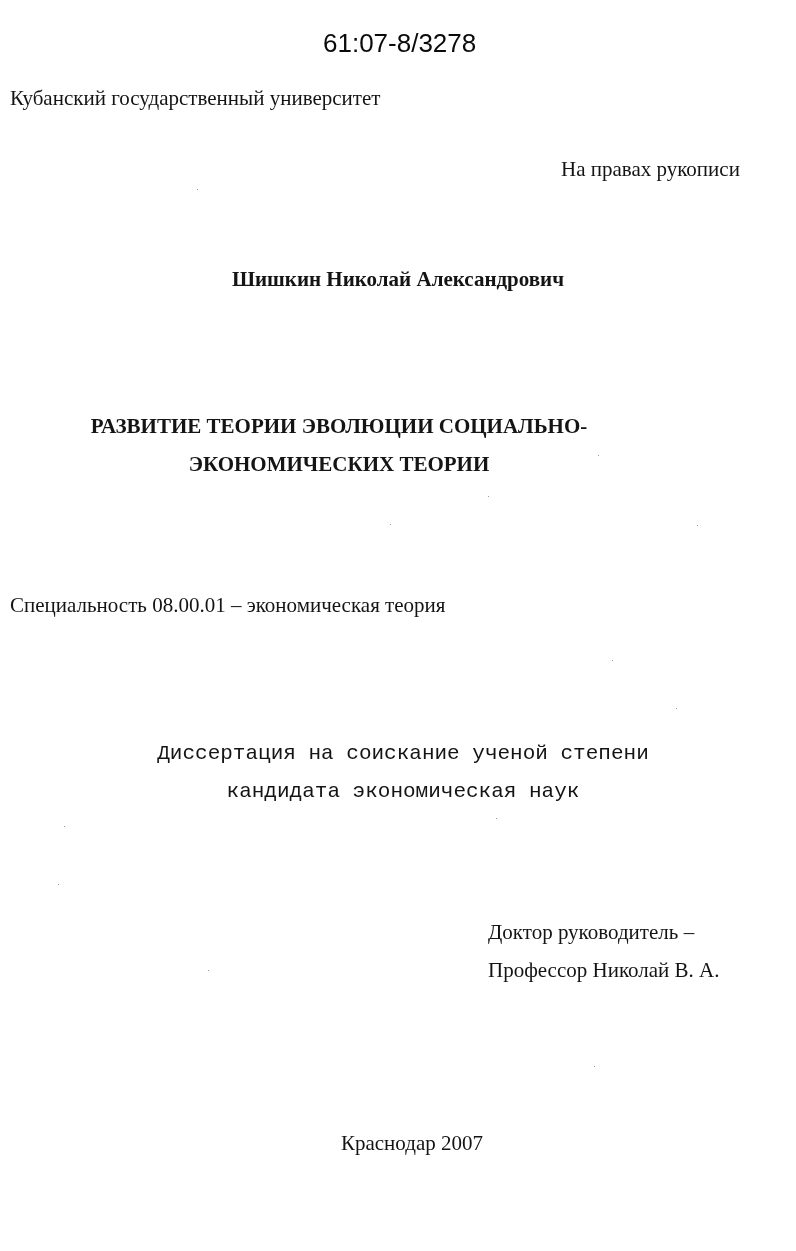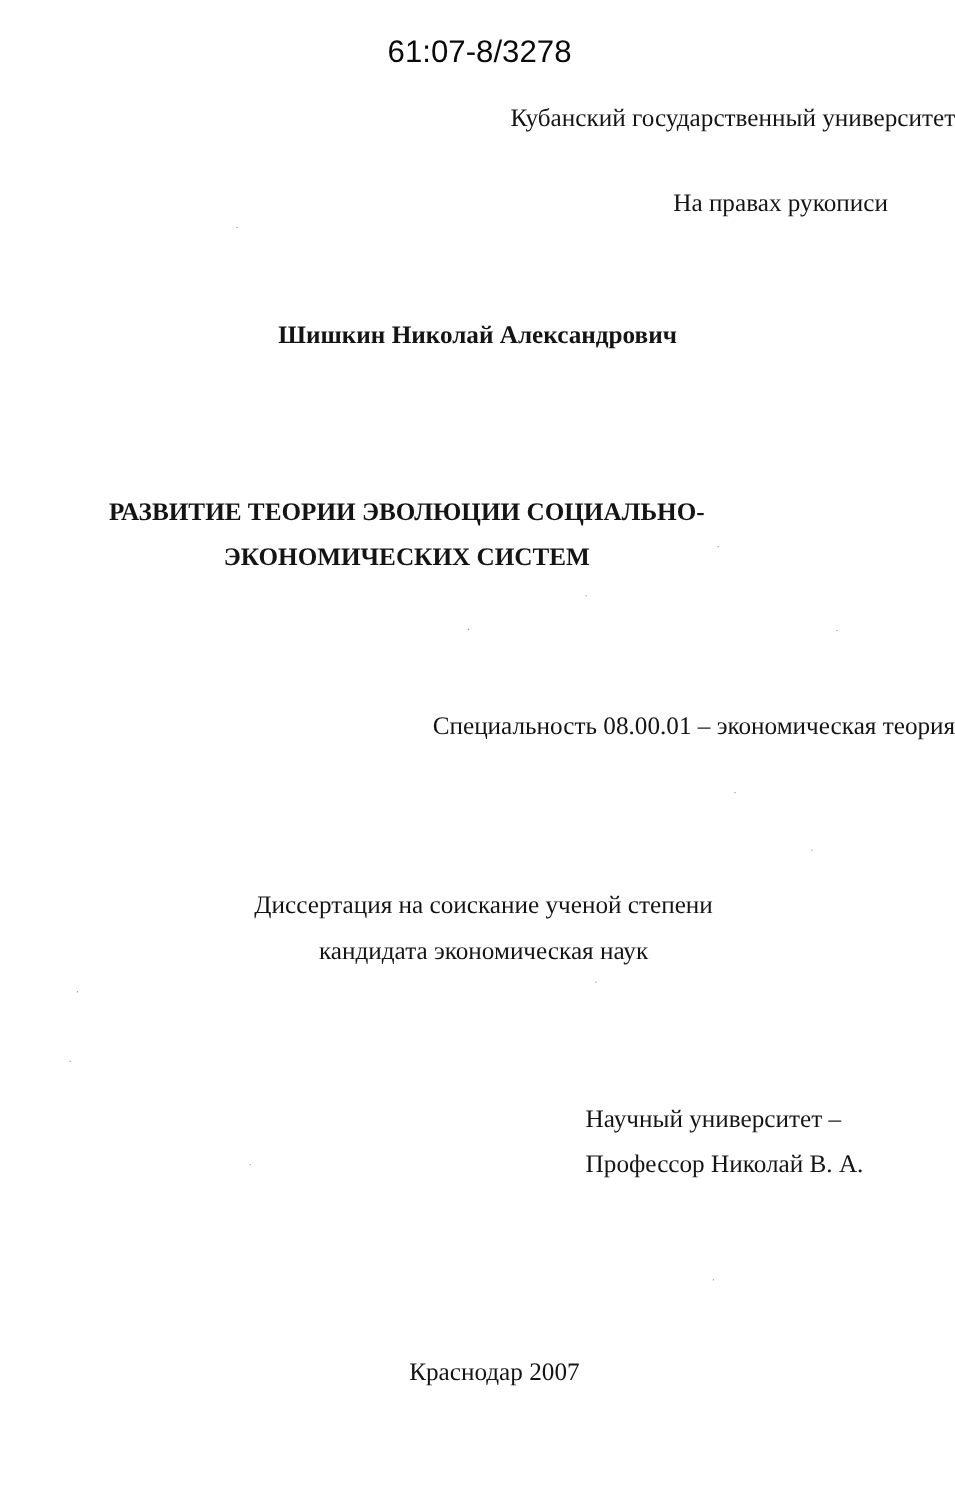--- a/index.html
+++ b/index.html
@@ -19,23 +19,23 @@
     .stamp {
       left: 287px; top: 28px;
       font-family: "Liberation Sans", "DejaVu Sans", sans-serif;
       font-size: 26px;
       color: #0a0a0a;
       letter-spacing: 0px;
       margin-left: 36px;
     }
     .university {
       left: 0; width: 796px; top: 86px;
-      text-align: right;
+      text-align: left;
       font-size: 21px;
-      padding-left: 27px;
+      padding-left: 10px;
       box-sizing: border-box;
     }
     .rights {
       left: 561px; top: 157px;
       font-size: 21px;
       text-align: center;
     }
     .author {
       left: 0; width: 796px; top: 267px;
       text-align: center;
@@ -48,32 +48,33 @@
       text-align: center;
       font-size: 21px;
       font-weight: bold;
       line-height: 38px;
       padding-left: 10px;
       box-sizing: border-box;
     }
     .title span { display: block; }
     .specialty {
       left: 0; width: 796px; top: 593px;
-      text-align: right;
+      text-align: left;
       font-size: 21px;
       padding-left: 10px;
       box-sizing: border-box;
     }
     .degree {
       left: 0; width: 796px; top: 735px;
       text-align: center;
       font-size: 21px;
       line-height: 38px;
       padding-left: 10px;
       box-sizing: border-box;
+      font-family: Liberation Mono, monospace;
     }
     .degree span { display: block; }
     .supervisor {
       left: 488px; top: 913px;
       font-size: 21px;
       line-height: 38px;
     }
     .supervisor span { display: block; }
     .city {
       left: 0; width: 796px; top: 1131px;
@@ -96,32 +97,32 @@
   <div class="abs stamp">61:07-8/3278</div>
 
   <div class="abs university">Кубанский государственный университет</div>
 
   <div class="abs rights">На правах рукописи</div>
 
   <div class="abs author">Шишкин Николай Александрович</div>
 
   <div class="abs title">
     <span>РАЗВИТИЕ ТЕОРИИ ЭВОЛЮЦИИ СОЦИАЛЬНО-</span>
-    <span>ЭКОНОМИЧЕСКИХ СИСТЕМ</span>
+    <span>ЭКОНОМИЧЕСКИХ ТЕОРИИ</span>
   </div>
 
   <div class="abs specialty">Специальность 08.00.01 – экономическая теория</div>
 
   <div class="abs degree">
     <span>Диссертация на соискание ученой степени</span>
     <span>кандидата экономическая наук</span>
   </div>
 
   <div class="abs supervisor">
-    <span>Научный университет –</span>
+    <span>Доктор руководитель –</span>
     <span>Профессор Николай В. А.</span>
   </div>
 
   <div class="abs city">Краснодар 2007</div>
 
   <div class="speck" style="left:197px;top:189px"></div>
   <div class="speck" style="left:598px;top:455px"></div>
   <div class="speck" style="left:488px;top:496px"></div>
   <div class="speck" style="left:697px;top:525px"></div>
   <div class="speck" style="left:390px;top:524px"></div>

